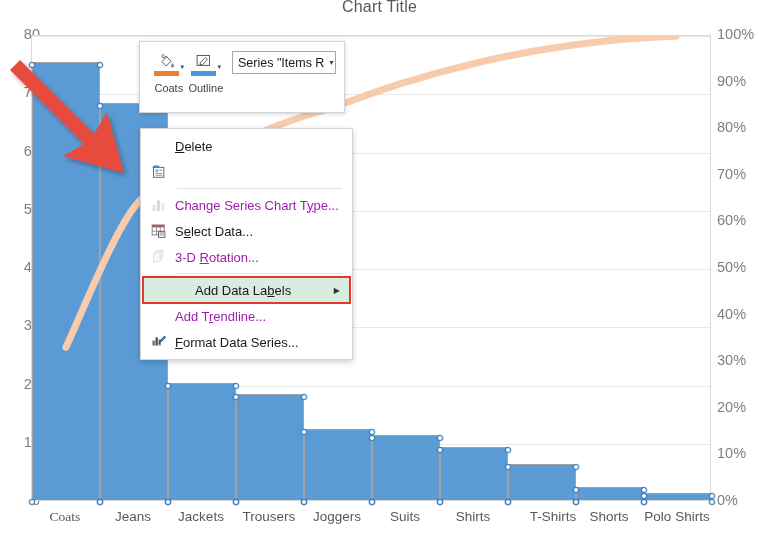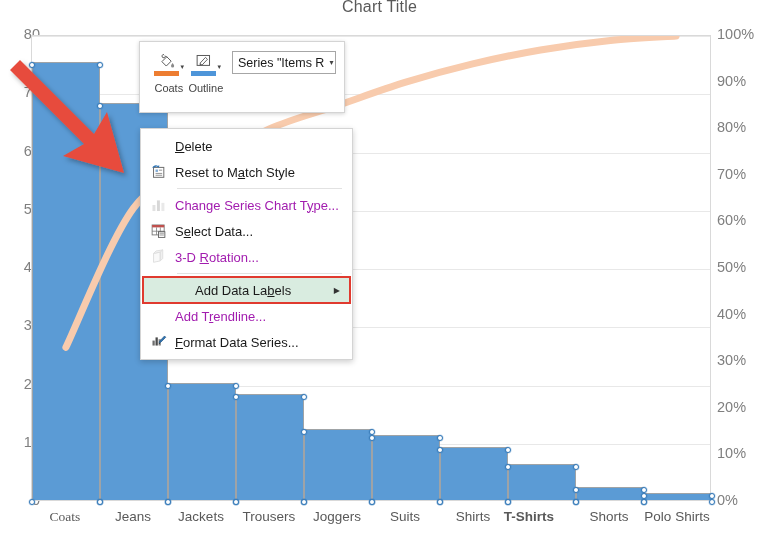--- a/index.html
+++ b/index.html
@@ -254,21 +254,21 @@
   </div>
 
   <div id="x-axis-labels">
       <div class="cat" style="left: 0px; width: 68px; font-family: Liberation Serif, serif;">Coats</div>
       <div class="cat" style="left: 68px; width: 68px;">Jeans</div>
       <div class="cat" style="left: 136px; width: 68px;">Jackets</div>
       <div class="cat" style="left: 204px; width: 68px;">Trousers</div>
       <div class="cat" style="left: 272px; width: 68px;">Joggers</div>
       <div class="cat" style="left: 340px; width: 68px;">Suits</div>
       <div class="cat" style="left: 408px; width: 68px;">Shirts</div>
-      <div class="cat" style="left: 464px; width: 68px; font-weight: bold;">T-Shirts</div>
+      <div class="cat" style="left: 488px; width: 68px;">T-Shirts</div>
       <div class="cat" style="left: 544px; width: 68px;">Shorts</div>
       <div class="cat" style="left: 612px; width: 68px;">Polo Shirts</div>
     </div>
 
   <svg id="annotation-arrow" viewBox="0 0 140 140">
     <defs>
       <filter id="arrShadow" x="-30%" y="-30%" width="170%" height="170%">
         <feDropShadow dx="2.5" dy="3" stdDeviation="2.5" flood-color="#000" flood-opacity="0.30"></feDropShadow>
       </filter>
     </defs>
@@ -321,21 +321,20 @@
       </div>
       <div class="cm-item">
         <span class="cm-icon"><svg width="17" height="17" viewBox="0 0 24 24">
             <rect x="5" y="5.5" width="14.5" height="14" fill="#fff" stroke="#6d6d6d" stroke-width="1.4"></rect>
             <rect x="7.8" y="8.5" width="3.4" height="3.4" fill="#7fa9d4"></rect>
             <line x1="12.6" y1="9.4" x2="17.2" y2="9.4" stroke="#8a8a8a" stroke-width="1.3"></line>
             <line x1="7.8" y1="14" x2="17.2" y2="14" stroke="#8a8a8a" stroke-width="1.3"></line>
             <line x1="7.8" y1="16.6" x2="17.2" y2="16.6" stroke="#8a8a8a" stroke-width="1.3"></line>
             <path d="M3.2 6.4 C4.5 2.4 9 1.6 11.4 3.6 L9.4 4.4 L12.8 6 L13 2.2 L11.4 3.6" fill="#2e75b6"></path>
           </svg></span>
-        <span>Reset to M<span class="u">a</span>tch Style</span>
       </div>
       <div class="cm-sep"></div>
       <div class="cm-item disabled">
         <span class="cm-icon" style="opacity: 0.45;"><svg width="17" height="17" viewBox="0 0 24 24">
             <rect x="3.5" y="12" width="4.2" height="8.5" fill="#bdbdbd"></rect>
             <rect x="9.8" y="5.5" width="4.2" height="15" fill="#a8a8a8"></rect>
             <rect x="16.1" y="9" width="4.2" height="11.5" fill="#cfcfcf"></rect>
           </svg></span>
         <span>Change Series Chart T<span class="u">y</span>pe...</span>
       </div>

